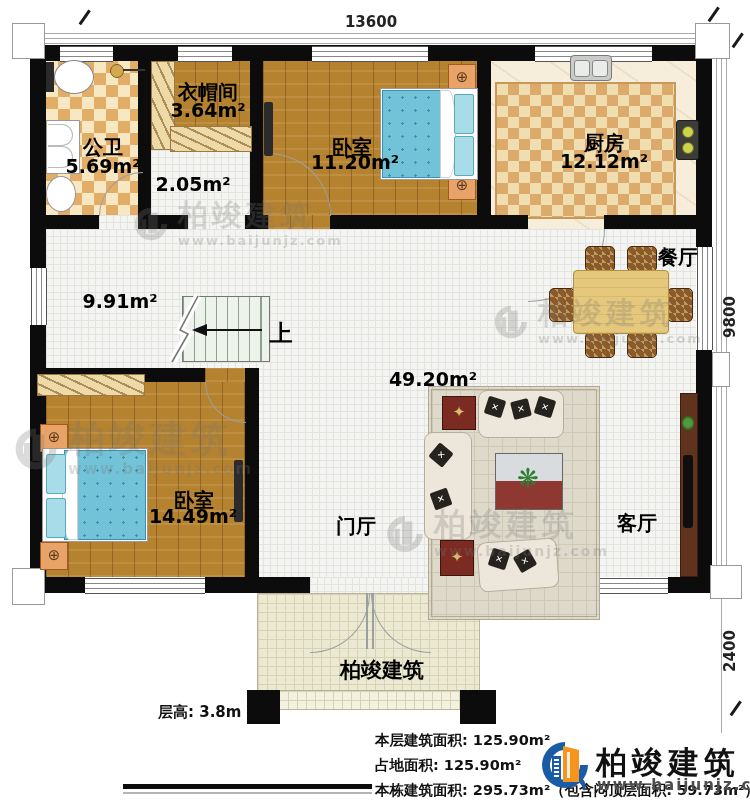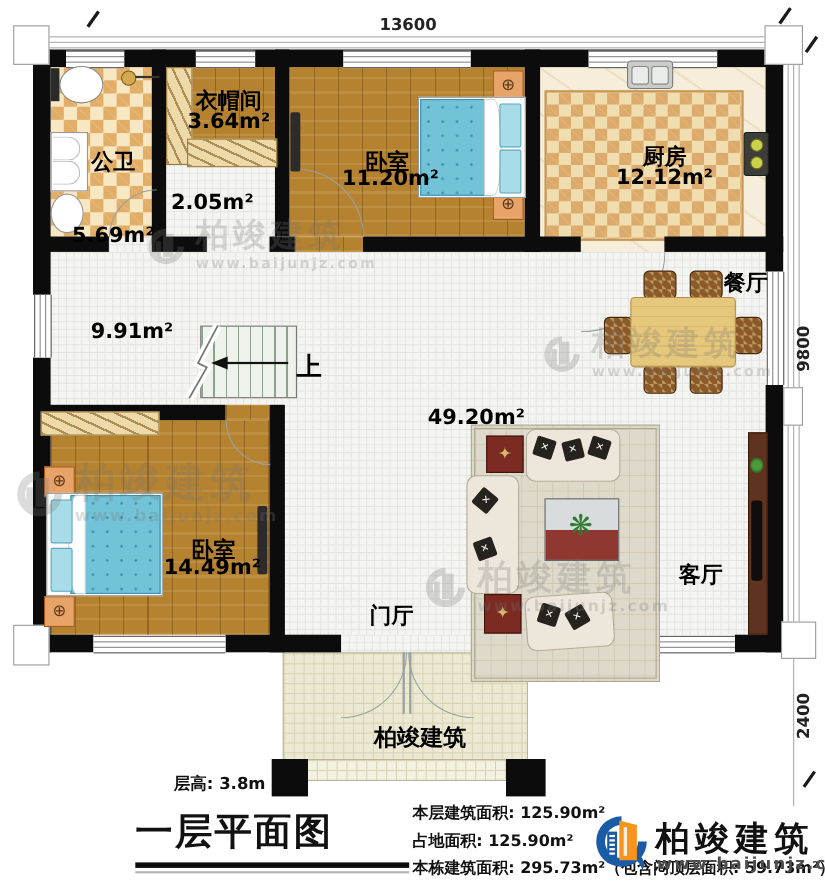--- a/index.html
+++ b/index.html
@@ -230,34 +230,34 @@
   <div class="nstand" style="left:40px;top:424px;">⊕</div>
   <div class="nstand" style="left:40px;top:542px;">⊕</div>
   <div class="bedframe" style="left:42px;top:448px;width:104px;height:92px;"></div>
   <div class="mattress" style="left:64px;top:450px;width:80px;height:88px;"></div>
   <div class="fold" style="left:62px;top:450px;width:14px;height:88px;border-radius:45% 0 0 45%;"></div>
   <div class="pillow" style="left:46px;top:454px;width:18px;height:38px;"></div>
   <div class="pillow" style="left:46px;top:498px;width:18px;height:38px;"></div>
   <div class="abs" style="left:234px;top:460px;width:9px;height:62px;background:#2b2b2b;border-radius:2px;"></div>
 
   <div class="lbl rname" style="left:103px;top:147px;">公卫</div>
-  <div class="lbl rarea" style="left:103px;top:166px;margin-top:48px;">5.69m²</div>
+  <div class="lbl rarea" style="left:103px;top:166px;">5.69m²</div>
   <div class="lbl rname" style="left:208px;top:92px;">衣帽间</div>
   <div class="lbl rarea" style="left:208px;top:110px;">3.64m²</div>
   <div class="lbl rarea" style="left:193px;top:184px;">2.05m²</div>
   <div class="lbl rname" style="left:352px;top:147px;">卧室</div>
   <div class="lbl rarea" style="left:355px;top:162px;">11.20m²</div>
   <div class="lbl rname" style="left:604px;top:143px;">厨房</div>
   <div class="lbl rarea" style="left:604px;top:161px;">12.12m²</div>
   <div class="lbl rname" style="left:678px;top:257px;font-size:20px;">餐厅</div>
   <div class="lbl rarea" style="left:120px;top:301px;">9.91m²</div>
   <div class="lbl rarea" style="left:433px;top:379px;">49.20m²</div>
   <div class="lbl rname" style="left:194px;top:500px;">卧室</div>
   <div class="lbl rarea" style="left:193px;top:516px;">14.49m²</div>
-  <div class="lbl rname" style="left:356px;top:560px;font-size:20px;">门厅</div>
+  <div class="lbl rname" style="left:356px;top:526px;font-size:20px;">门厅</div>
   <div class="lbl rname" style="left:637px;top:523px;font-size:20px;">客厅</div>
   <div class="lbl rname" style="left:382px;top:670px;font-size:21px;">柏竣建筑</div>
   <div class="lbl" style="left:281px;top:333px;font-size:23px;">上</div>
 
   <div class="wm" style="left:132px;top:200px;">
     <svg width="38" height="38" viewBox="0 0 40 40">
         <path d="M20 3 A17 17 0 1 0 37 20 L31 20 A11 11 0 1 1 20 9 Z" fill="currentColor"></path>
         <rect x="17" y="8" width="10" height="22" fill="currentColor"></rect>
         <rect x="10" y="15" width="5" height="15" fill="currentColor"></rect>
       </svg>
@@ -294,21 +294,20 @@
         <rect x="17" y="8" width="10" height="22" fill="currentColor"></rect>
         <rect x="10" y="15" width="5" height="15" fill="currentColor"></rect>
       </svg>
     <div>
         <div class="wm-name" style="font-size:32px;">柏竣建筑</div>
     <div class="wm-url" style="font-size:14px;">www.baijunjz.com</div>
       </div>
   </div>
 
   <div class="abs" style="left:158px;top:703px;font-size:15px;font-weight:600;">层高: 3.8m</div>
-  <div class="abs" style="left:123px;top:733px;font-size:34px;font-weight:700;letter-spacing:2px;">一层平面图</div>
   <div class="abs" style="left:123px;top:784px;width:249px;height:5px;background:#0c0c0c;"></div>
   <div class="abs" style="left:123px;top:792px;width:249px;height:1.5px;background:#b5b5b5;"></div>
   <div class="abs" style="left:375px;top:728px;">
     <div class="stat-line">本层建筑面积: 125.90m²</div>
     <div class="stat-line">占地面积: 125.90m²</div>
     <div class="stat-line">本栋建筑面积: 295.73m²（包含闷顶层面积: 59.73m²）</div>
   </div>
   <div class="abs" style="left:538px;top:738px;">
     <svg width="54" height="56" viewBox="0 0 54 56">
       <path d="M27 4 A23 23 0 1 0 50 27 L42 27 A15 15 0 1 1 27 12 Z" fill="#1a5ba6"></path>

